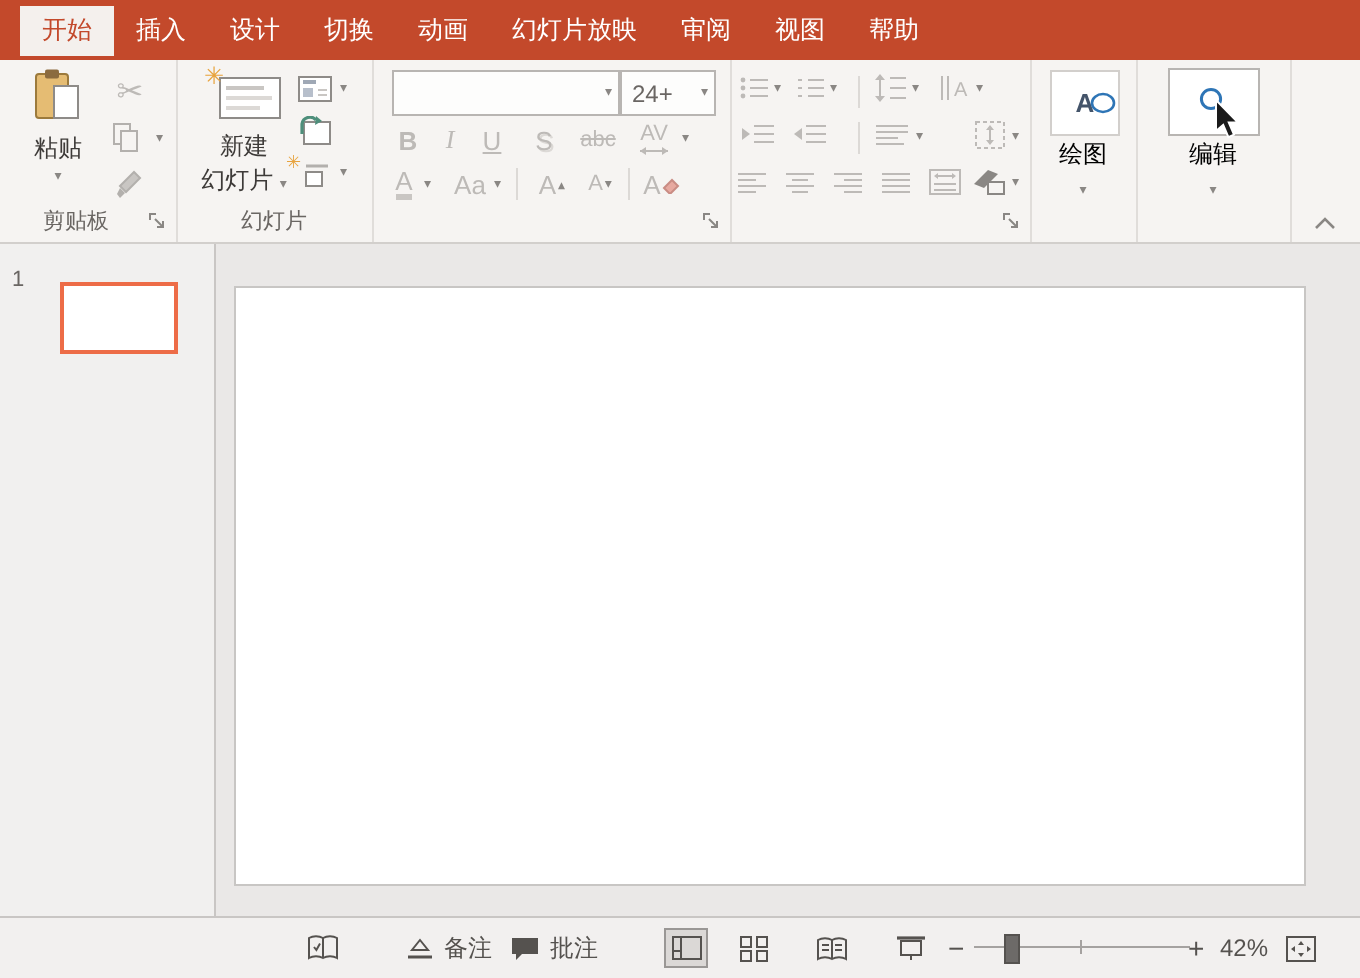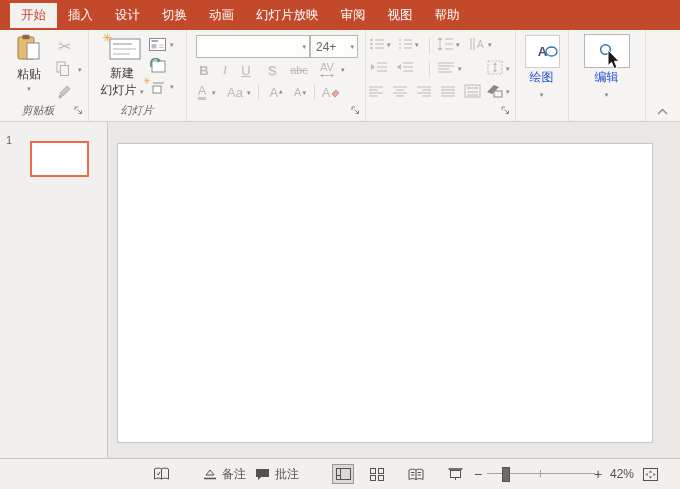--- a/index.html
+++ b/index.html
@@ -13,34 +13,34 @@
     display:flex;align-items:stretch;padding-left:10px;font-size:12.5px;color:#fff;}
   .tab{display:flex;align-items:center;padding:0 11px;cursor:default;white-space:nowrap;}
   .tab-selected{background:#F4F0ED;color:#C3492B;margin:3px 0 2px;}
   .menu-right{margin-left:auto;display:flex;align-items:center;padding-right:14px;}
   .menu-ico{display:inline-flex;align-items:center;margin:0 6px 0 16px;}
   
   .ribbon{position:absolute;top:30px;left:0;right:0;height:91px;background:#F6F4F2;
     border-bottom:1px solid #D2CFCC;font-size:12px;}
   .grp{position:absolute;top:0;height:100%;border-right:1px solid #E0DDDA;}
   .grp-label{position:absolute;bottom:3px;left:0;right:0;text-align:center;
-    font-size:11px;color:#6A6663;font-style:italic;}
+    font-size:11px;color:#6A6663;}
   .launcher{position:absolute;right:5px;bottom:6px;width:9px;height:9px;}
   .car{font-size:7px;color:#8A8784;line-height:1;}
   .dis{color:#BDBAB7;}
   .sep-v{position:absolute;width:1px;background:#DCD9D6;}
   .combo{position:absolute;height:21px;background:#FDFDFC;border:1px solid #B8B5B2;
     display:flex;align-items:center;font-size:12px;color:#6A6663;}
   .combo .car{margin-left:auto;margin-right:3px;}
   .rbtn{position:absolute;display:flex;align-items:center;justify-content:center;}
   .fglyph{font-size:13px;color:#BDBAB7;}
   .bigbtn{position:absolute;text-align:center;color:#3E3B39;}
   .collapsed-box{position:absolute;background:#FFFFFF;border:1px solid #D2CFCC;
     display:flex;align-items:center;justify-content:center;}
-  .collapsed-label{position:absolute;left:0;right:0;text-align:center;top:39px;color:#1d4ed8;}
+  .collapsed-label{position:absolute;left:0;right:0;text-align:center;top:39px;color:#000000;}
   .collapsed-car{position:absolute;left:0;right:0;text-align:center;top:56px;}
   
   .slide-panel{position:absolute;top:122px;left:0;width:107px;height:337px;
     background:#F1F0EF;border-right:1px solid #C9C6C4;}
   .thumb-num{position:absolute;left:6px;top:12px;font-size:11px;color:#6A6663;}
   .thumb{position:absolute;left:30px;top:19px;width:55px;height:32px;background:#FFFFFF;
     border:2px solid #ED6C47;}
   .main{position:absolute;top:122px;left:108px;right:0;height:337px;background:#EAE8E7;}
   .canvas{position:absolute;left:9px;top:21px;width:534px;height:298px;background:#FFFFFF;
     border:1px solid #C8C6C4;}

